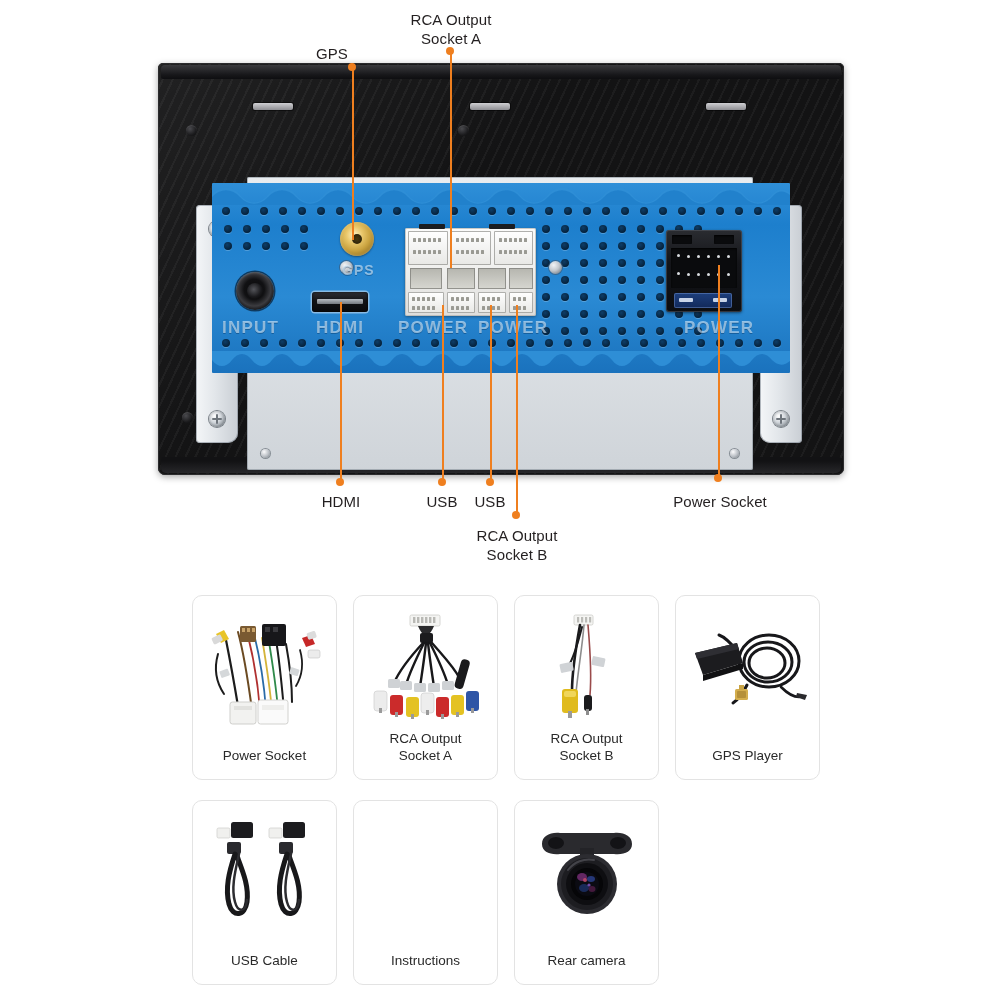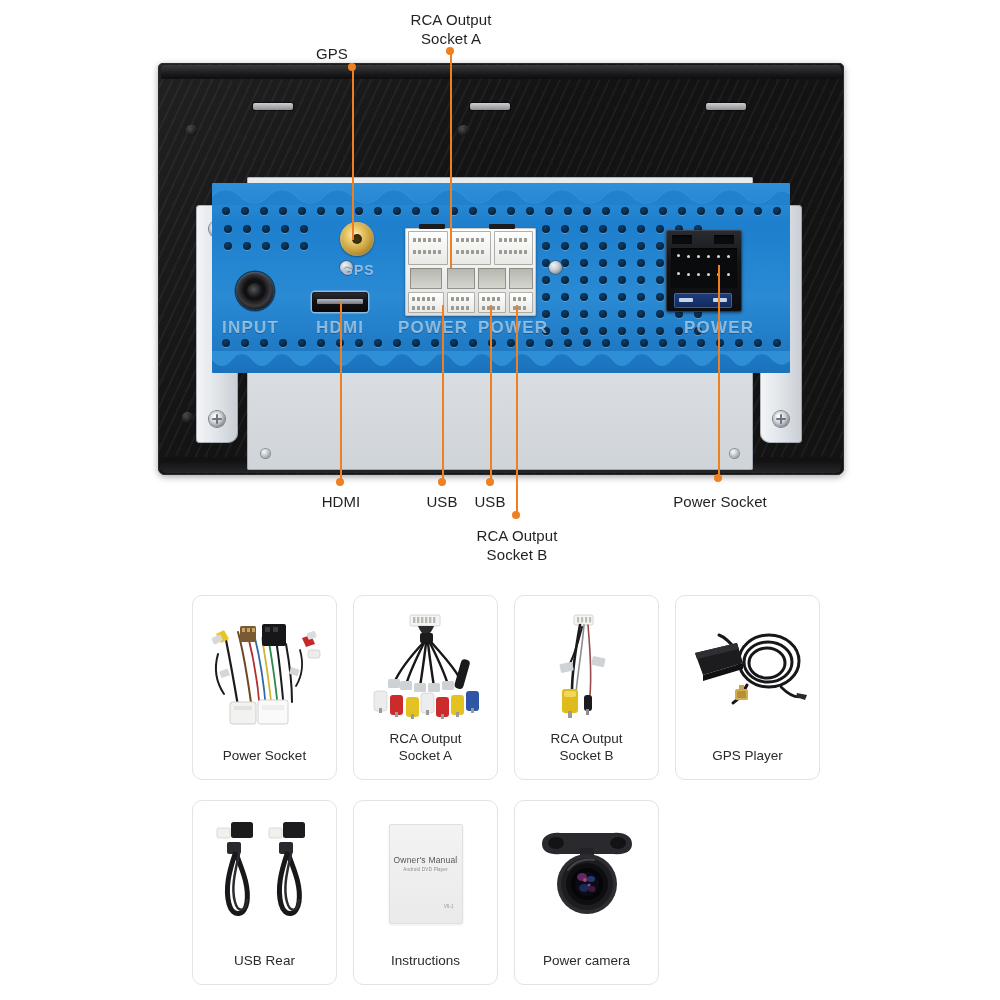--- a/index.html
+++ b/index.html
@@ -875,31 +875,24 @@
           <path d="M34,38 C30,56 26,72 30,86 C33,97 41,96 42,84" fill="none" stroke="#2c2c30" stroke-width="2.5" stroke-linecap="round"></path>
 
           <rect x="78" y="6" width="22" height="16" rx="2.5" fill="#1c1c1f"></rect>
           <rect x="64" y="12" width="13" height="10" rx="1.5" fill="#f0f0ee" stroke="#cdcdca" stroke-width=".7"></rect>
           <rect x="74" y="26" width="14" height="12" rx="2" fill="#2a2a2e"></rect>
           <path d="M82,38 C76,56 72,72 76,88 C80,102 92,100 94,86 C96,70 90,56 84,40" fill="none" stroke="#18181a" stroke-width="5" stroke-linecap="round"></path>
           <path d="M86,38 C82,56 78,72 82,86 C85,97 93,96 94,84" fill="none" stroke="#2c2c30" stroke-width="2.5" stroke-linecap="round"></path>
         </g>
       </svg>
     </div>
-    <div class="acc-label">USB Rear</div>
+    <div class="acc-label">USB Cable</div>
   </div>
 
   <div class="acc-card" style="left:353px; top:215px; width:145px; height:185px;">
-    <div class="acc-art">
-      <div style="position:relative; width:74px; height:100px; background:linear-gradient(180deg,#f3f3f3 0%, #eaeaea 100%); border:1px solid #e0e0e0; border-radius:2px; box-shadow:0 1px 3px rgba(0,0,0,.08);">
-        <div style="position:absolute; left:0; right:0; top:30px; text-align:center; font-size:8.5px; color:#555; letter-spacing:.2px;">Owner's Manual</div>
-        <div style="position:absolute; left:0; right:0; top:42px; text-align:center; font-size:4.6px; color:#8a8a8a; letter-spacing:.2px;">Android DVD Player</div>
-        <div style="position:absolute; right:8px; bottom:14px; font-size:4.6px; color:#9a9a9a;">V6-1</div>
-      </div>
-    </div>
     <div class="acc-label">Instructions</div>
   </div>
 
   <div class="acc-card" style="left:514px; top:215px; width:145px; height:185px;">
     <div class="acc-art">
       <svg width="118" height="104" viewBox="0 0 118 104">
 
         <path d="M14,22 C14,14 22,10 32,11 L86,11 C96,10 104,14 104,22 C104,30 96,33 86,32 L32,32 C22,33 14,30 14,22 Z" fill="#2a2a2e"></path>
         <ellipse cx="28" cy="21" rx="8" ry="6" fill="#131316"></ellipse>
         <ellipse cx="90" cy="21" rx="8" ry="6" fill="#131316"></ellipse>
@@ -914,15 +907,15 @@
         <ellipse cx="54" cy="55" rx="5" ry="4" fill="#6d2a6b" opacity=".9"></ellipse>
         <ellipse cx="63" cy="57" rx="4" ry="3" fill="#2a3f8a" opacity=".85"></ellipse>
         <ellipse cx="56" cy="66" rx="5" ry="4" fill="#1f3570" opacity=".75"></ellipse>
         <ellipse cx="64" cy="67" rx="3.5" ry="3" fill="#5c1f4e" opacity=".7"></ellipse>
         <circle cx="57" cy="58" r="2" fill="#c04a6a" opacity=".9"></circle>
         <circle cx="61" cy="63" r="1.6" fill="#8a5ad0" opacity=".8"></circle>
 
         <path d="M40,48 C46,40 56,36 66,38" fill="none" stroke="#6a6a72" stroke-width="2" opacity=".5" stroke-linecap="round"></path>
       </svg>
     </div>
-    <div class="acc-label">Power camera</div>
+    <div class="acc-label">Rear camera</div>
   </div>
 </div>
 
 </body></html>

